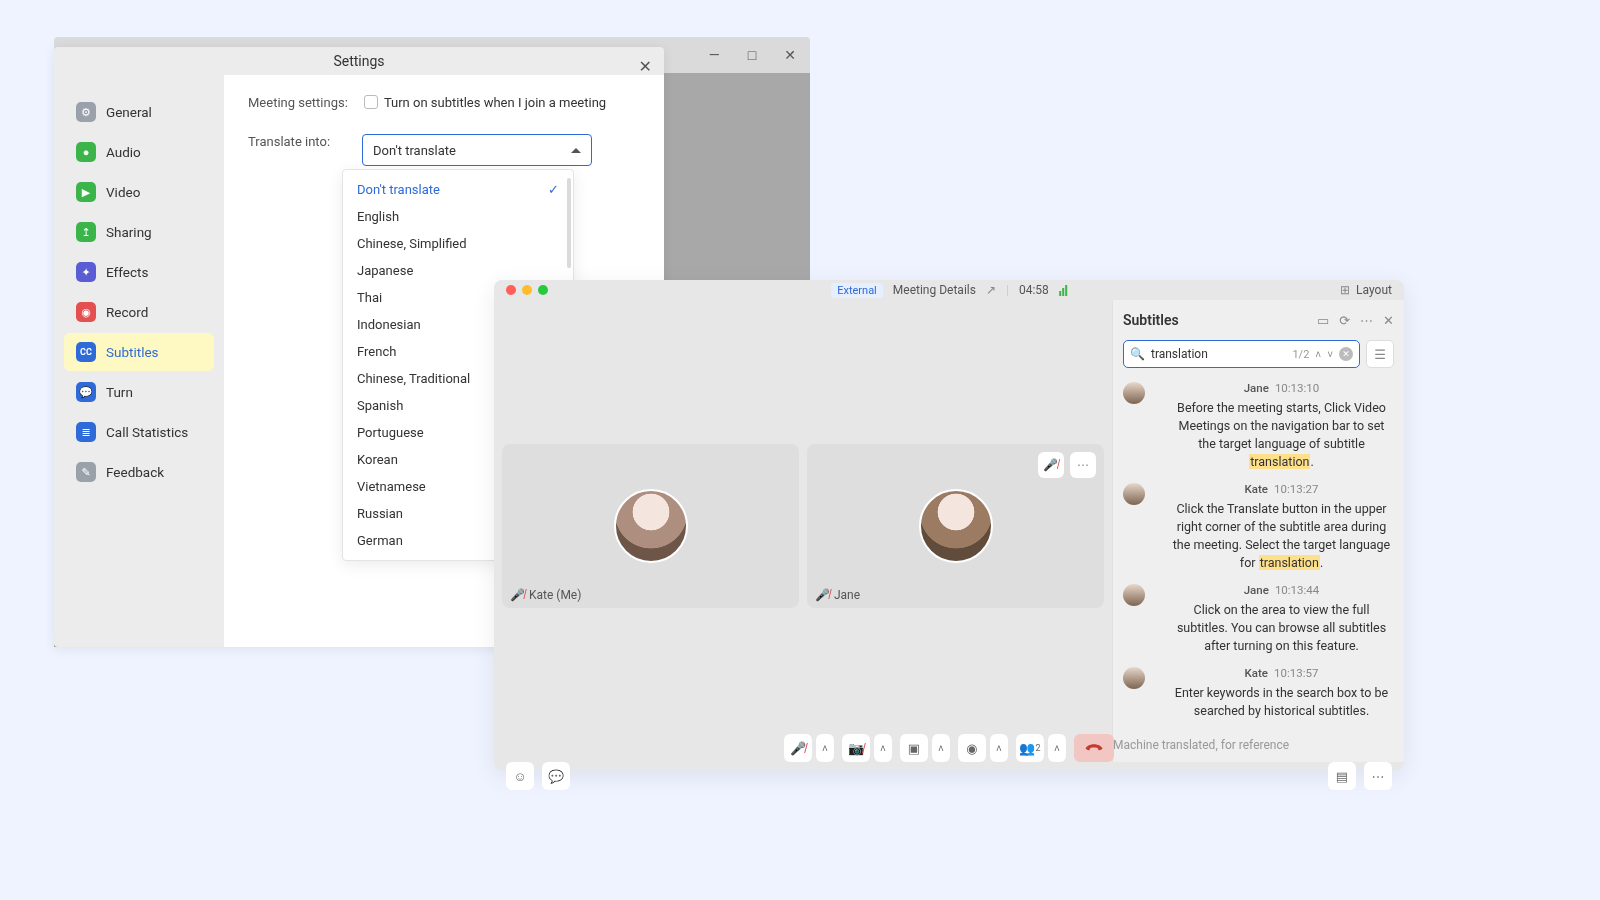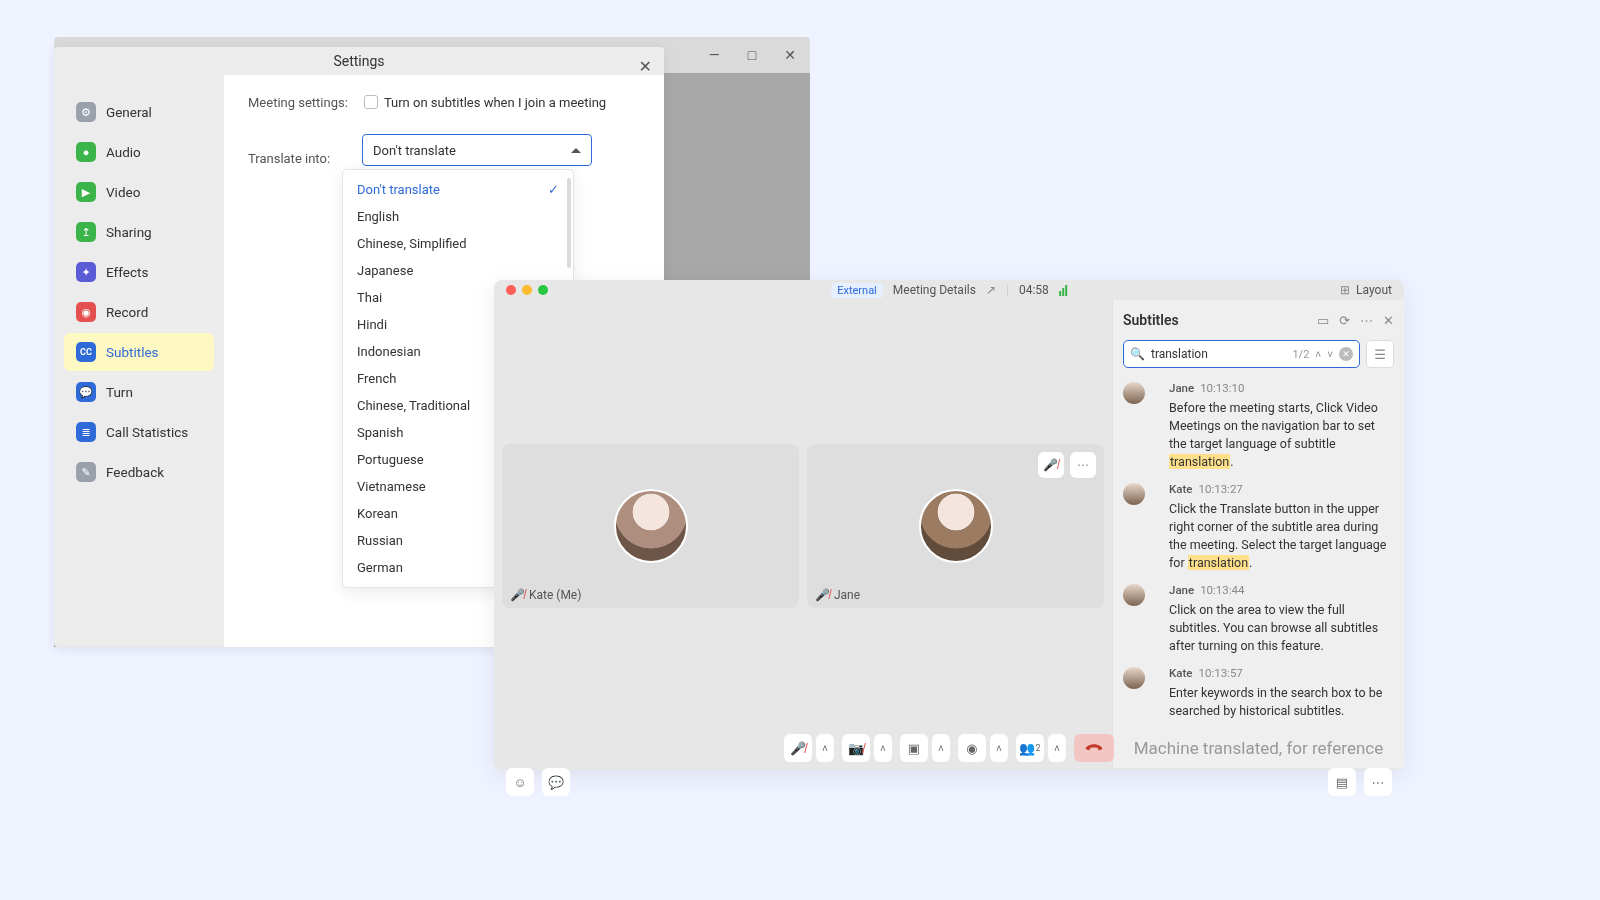--- a/index.html
+++ b/index.html
@@ -32,21 +32,21 @@
   .nav-icon {
     width: 20px; height: 20px; border-radius: 5px; display: flex; align-items: center; justify-content: center;
     font-size: 11px; color: #fff;
   }
   .ic-gear { background:#9aa1aa; } .ic-audio{background:#3bb54a;} .ic-video{background:#3bb54a;}
   .ic-share{background:#3bb54a;} .ic-eff{background:#5a5cd6;} .ic-rec{background:#e45050;}
   .ic-cc{background:#2f6bd8;font-size:9px;font-weight:700;} .ic-chat{background:#2f6bd8;}
   .ic-stats{background:#2f6bd8;} .ic-fb{background:#9aa1aa;}
 
   .settings-main { flex: 1; background: #fff; padding: 20px 24px; position: relative; }
-  .sm-row { display: flex; align-items: flex-end; gap: 16px; font-size: 13px; color: #333; margin-bottom: 24px; }
+  .sm-row { display: flex; align-items: flex-start; gap: 16px; font-size: 13px; color: #333; margin-bottom: 24px; }
   .sm-label { color: #555; min-width: 98px; }
   .cb { width: 14px; height: 14px; border: 1px solid #bbb; border-radius: 3px; display:inline-block; margin-right:6px; vertical-align:-2px; }
   .dd-sel {
     width: 230px; height: 32px; border: 1.5px solid #2f6bd8; border-radius: 4px; display: flex;
     align-items: center; justify-content: space-between; padding: 0 10px; color: #333; font-size: 13px;
   }
   .dd-chev { width:0;height:0;border-left:5px solid transparent;border-right:5px solid transparent;border-bottom:5px solid #555; }
   .dd-list {
     position: absolute; left: 118px; top: 94px; width: 232px; background:#fff; border:1px solid #e4e4e4;
     border-radius:4px; padding:6px 0; box-shadow:0 4px 16px rgba(0,0,0,.08); max-height: 420px; overflow:auto;
@@ -100,26 +100,26 @@
   .subs-head .icons{ margin-left:auto; display:flex; gap:10px; color:#888; font-size:13px; }
   .subs-search-row{ padding:0 10px 8px; display:flex; gap:6px; }
   .search-box{ flex:1; height:28px; border:1.2px solid #2f6bd8; border-radius:5px; background:#fff; display:flex; align-items:center; padding:0 6px; font-size:12px; color:#333; gap:6px; }
   .search-box .q{ flex:1; }
   .search-meta{ color:#999; font-size:11px; }
   .chev{ font-size:10px; color:#888; }
   .clear-btn{ width:14px;height:14px;border-radius:50%;background:#bbb;color:#fff;display:flex;align-items:center;justify-content:center;font-size:9px; }
   .filter-btn{ width:28px;height:28px; background:#fff; border:1px solid #ddd; border-radius:5px; display:flex; align-items:center; justify-content:center; color:#888; font-size:13px; }
 
   .subs-list{ flex:1; overflow:auto; padding:4px 10px 0; }
-  .entry{ display:flex; gap:24px; margin-bottom:10px; font-size:12.5px; color:#333; line-height:1.45; }
+  .entry{ display:flex; gap:24px; margin-bottom:10px; font-size:12.5px; color:#333; line-height:1.45;text-align:center; }
   .ent-av{ width:22px;height:22px;border-radius:50%; background:linear-gradient(#e8d8cb,#7d6450); flex-shrink:0; margin-top:2px; }
   .ent-head{ color:#888; font-size:11.5px; margin-bottom:2px; }
   .ent-head b{ color:#555; font-weight:500; margin-right:6px;}
   mark{ background:#ffe08a; color:#333; padding:0 1px; }
-  .subs-foot{ text-align:center; font-size:17px; color:#999; padding:8px 0 10px; }
+  .subs-foot{ font-size:12px; color:#999; padding:8px 0 10px; }
 
   svg{ display:block; }
 </style>
 </head>
 <body>
 
 <div class="bg-app">
   <div class="bg-titlebar">
     <span>—</span>
     <span>□</span>
@@ -191,28 +191,27 @@
       <div class="dd-list">
         <div class="dd-scroll"></div>
         <div class="dd-opt sel">
             <span>Don't translate</span>
             <span style="color:#2f6bd8">✓</span>
           </div>
         <div class="dd-opt">English</div>
         <div class="dd-opt">Chinese, Simplified</div>
         <div class="dd-opt">Japanese</div>
         <div class="dd-opt">Thai</div>
-        <div class="dd-opt">Hindi</div>
         <div class="dd-opt">Indonesian</div>
         <div class="dd-opt">French</div>
         <div class="dd-opt">Chinese, Traditional</div>
         <div class="dd-opt">Spanish</div>
         <div class="dd-opt">Portuguese</div>
+        <div class="dd-opt">Korean</div>
         <div class="dd-opt">Vietnamese</div>
-        <div class="dd-opt">Korean</div>
         <div class="dd-opt">Russian</div>
         <div class="dd-opt">German</div>
       </div>
     </div>
   </div>
 </div>
 
 <div class="meet">
   <div class="meet-top">
     <div class="traffic">

